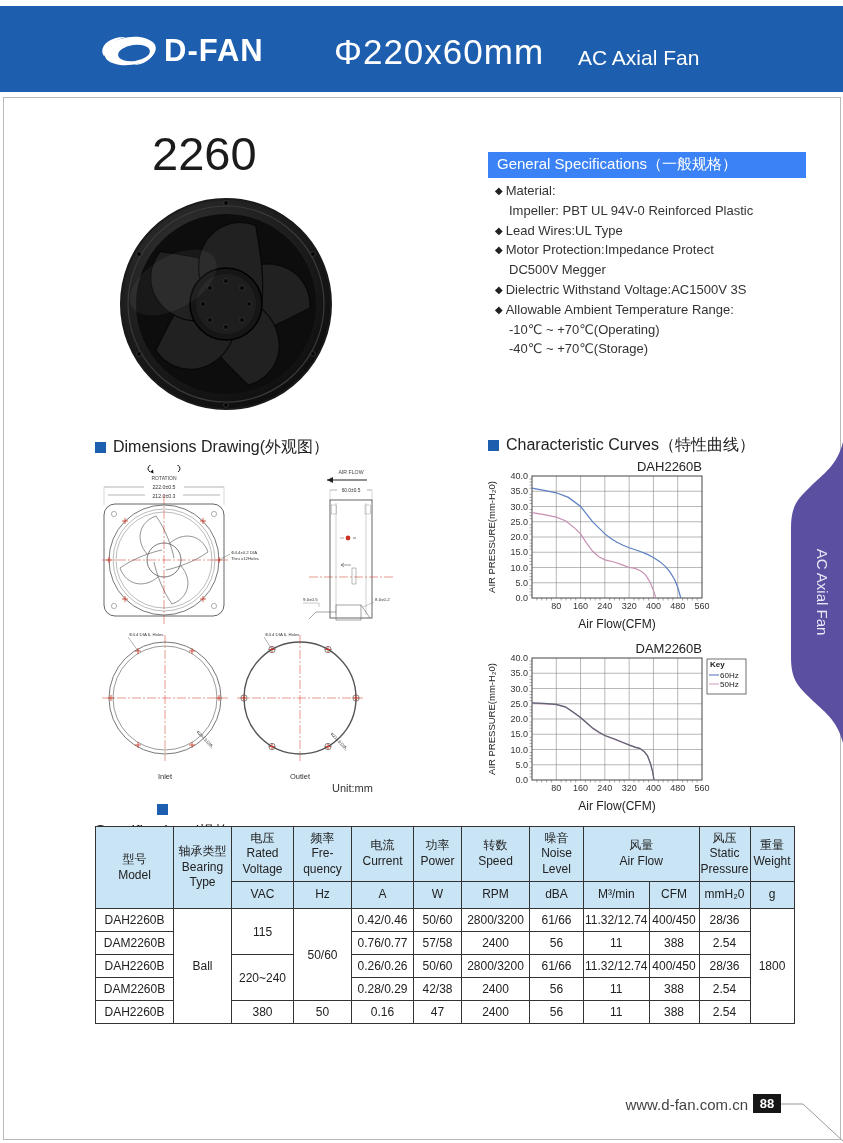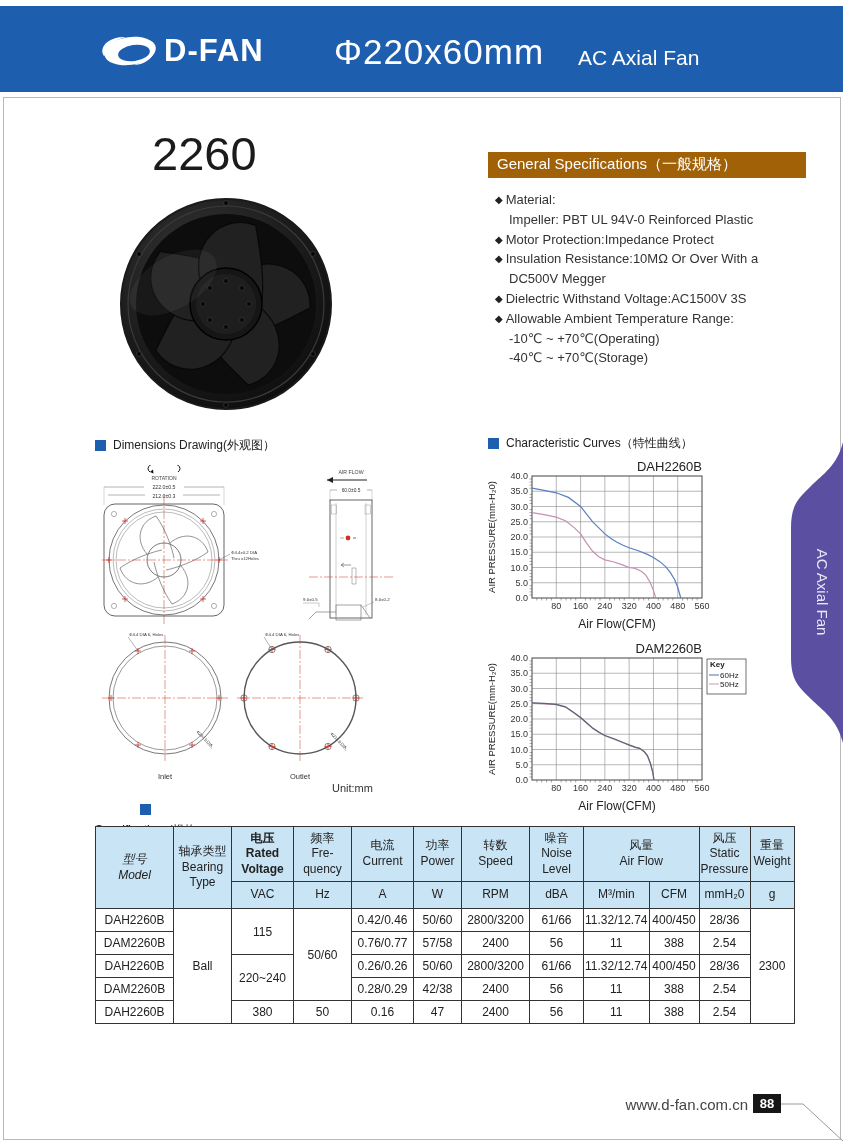--- a/index.html
+++ b/index.html
@@ -14,27 +14,27 @@
   .brand-text{color:#fff;font-size:31px;font-weight:bold;letter-spacing:1px;}
   .head-size{position:absolute;left:318px;top:26px;color:#fff;font-size:35px;letter-spacing:1px;margin-left:16px;}
   .head-cat{position:absolute;left:578px;top:40px;color:#fff;font-size:21px;}
   
   .page-frame{position:absolute;left:3px;top:97px;width:836px;height:1041px;border:1px solid #b9b9b9;}
   
   .model-title{position:absolute;left:152px;top:126px;font-size:47px;color:#1b1b1b;}
   .fan-photo{position:absolute;left:112px;top:190px;}
   
   .gs{position:absolute;left:488px;top:152px;width:318px;}
-  .gs-title{background:#a16207;color:#fff;font-size:15px;padding:3px 9px 4px;}
-  .gs-list{margin-top:12px;font-size:13px;color:#333;}
+  .gs-title{background:#3b82f6;color:#fff;font-size:15px;padding:3px 9px 4px;}
+  .gs-list{margin-top:3px;font-size:13px;color:#333;}
   .gs-line{line-height:19.8px;padding-left:21px;}
   .gs-line.bullet{padding-left:7px;}
   .diamond{font-size:10px;margin-right:3px;color:#222;vertical-align:1px;}
   
-  .sec-title{position:absolute;font-size:12px;color:#222;display:flex;align-items:center;gap:7px;}
+  .sec-title{position:absolute;font-size:16px;color:#222;display:flex;align-items:center;gap:7px;}
   .blue-sq{width:11px;height:11px;background:#1d5fae;display:inline-block;}
   
   .drawing{position:absolute;}
   svg text{font-family:"Liberation Sans","DejaVu Sans",sans-serif;}
   .unit-note{position:absolute;left:332px;top:782px;font-size:11px;color:#333;}
   
   .chart{position:absolute;}
   
   .spec-table{position:absolute;left:95px;top:826px;border-collapse:collapse;table-layout:fixed;}
   .spec-table th,.spec-table td{border:1px solid #333;text-align:center;font-weight:normal;}
@@ -115,22 +115,22 @@
       <circle cx="-87" cy="-50" r="2.4"></circle>
   </g>
   <ellipse cx="-35" cy="-45" rx="48" ry="26" fill="#ffffff" opacity="0.05" transform="rotate(-30)"></ellipse>
 </svg>
 
 <div class="gs">
   <div class="gs-title">General Specifications（一般规格）</div>
   <div class="gs-list">
       <div class="gs-line bullet"><span class="diamond">◆</span>Material:</div>
       <div class="gs-line">Impeller: PBT UL 94V-0 Reinforced Plastic</div>
+      <div class="gs-line bullet"><span class="diamond">◆</span>Lead Wires:UL Type</div>
       <div class="gs-line bullet"><span class="diamond">◆</span>Motor Protection:Impedance Protect</div>
-      <div class="gs-line bullet"><span class="diamond">◆</span>Insulation Resistance:10MΩ Or Over With a</div>
       <div class="gs-line">DC500V Megger</div>
       <div class="gs-line bullet"><span class="diamond">◆</span>Dielectric Withstand Voltage:AC1500V 3S</div>
       <div class="gs-line bullet"><span class="diamond">◆</span>Allowable Ambient Temperature Range:</div>
       <div class="gs-line">-10℃ ~ +70℃(Operating)</div>
       <div class="gs-line">-40℃ ~ +70℃(Storage)</div>
     </div>
 </div>
 
 <div class="sec-title" style="left:95px;top:437px;">
   <span class="blue-sq"></span>
@@ -479,23 +479,23 @@
       <col style="width: 48px;">
       <col style="width: 68px;">
       <col style="width: 54px;">
       <col style="width: 64px;">
       <col style="width: 50px;">
       <col style="width: 50px;">
       <col style="width: 44px;">
     </colgroup>
     <thead>
       <tr>
-        <th rowspan="2" style="height: 50px; font-style: italic;">型号<br>Model</th>
+        <th rowspan="2" style="height: 50px;">型号<br>Model</th>
         <th rowspan="2" style="height: 50px;">轴承类型<br>Bearing<br>Type</th>
-        <th style="height: 50px; font-weight: bold;">电压<br>Rated<br>Voltage</th>
+        <th style="height: 50px;">电压<br>Rated<br>Voltage</th>
         <th style="height: 50px;">频率<br>Fre-<br>quency</th>
         <th style="height: 50px;">电流<br>Current</th>
         <th style="height: 50px;">功率<br>Power</th>
         <th style="height: 50px;">转数<br>Speed</th>
         <th style="height: 50px;">噪音<br>Noise<br>Level</th>
         <th colspan="2" style="height: 50px;">风量<br>Air Flow</th>
         <th style="height: 50px;">风压<br>Static<br>Pressure</th>
         <th style="height: 50px;">重量<br>Weight</th>
       </tr>
       <tr>
@@ -517,21 +517,21 @@
         <td rowspan="5">Ball</td>
         <td rowspan="2">115</td>
         <td rowspan="4">50/60</td>
         <td>0.42/0.46</td>
         <td>50/60</td>
         <td>2800/3200</td>
         <td>61/66</td>
         <td>11.32/12.74</td>
         <td>400/450</td>
         <td>28/36</td>
-        <td rowspan="5">2300</td>
+        <td rowspan="5">1800</td>
       </tr>
       <tr>
         <td>DAM2260B</td>
         <td>0.76/0.77</td>
         <td>57/58</td>
         <td>2400</td>
         <td>56</td>
         <td>11</td>
         <td>388</td>
         <td>2.54</td>

